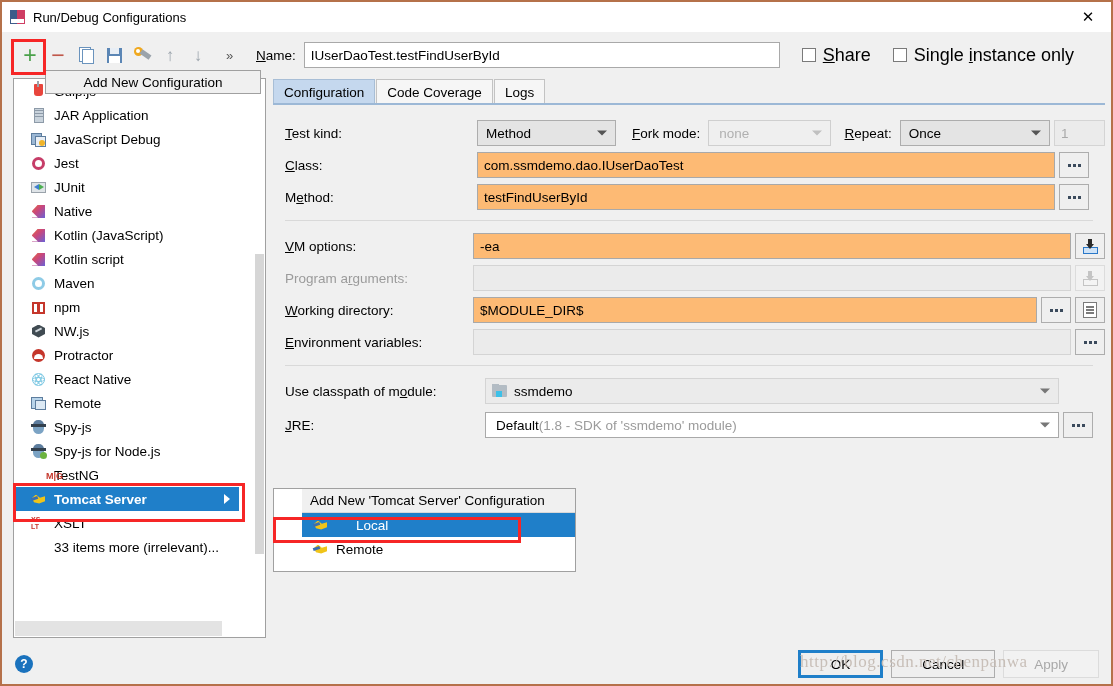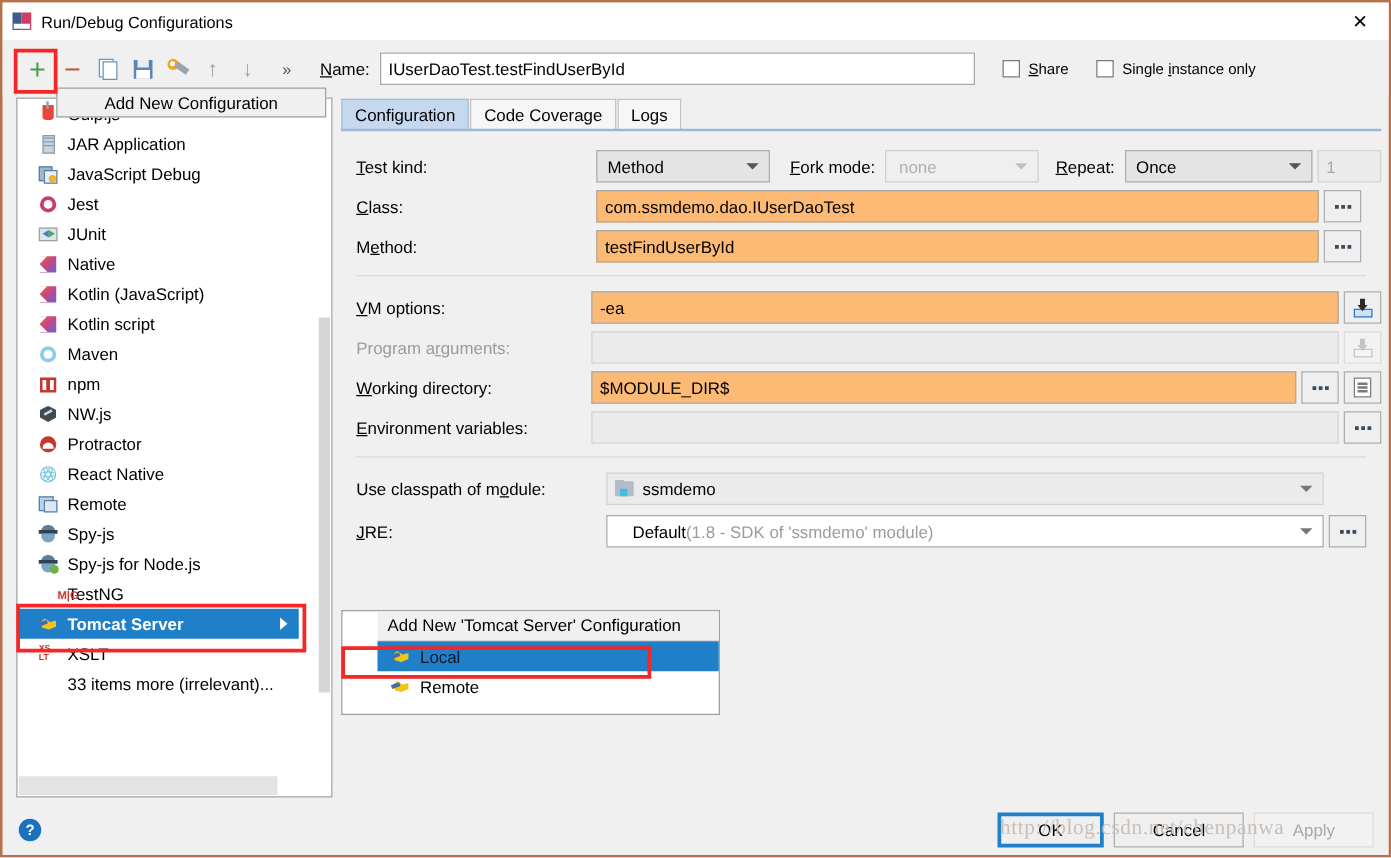--- a/index.html
+++ b/index.html
@@ -80,21 +80,21 @@
     width: 476px; height: 26px;
     background: #fff; border: 1px solid #a9a9a9;
     display: flex; align-items: center; padding-left: 6px;
     font-size: 13.5px;
   }
   .chk-wrap { display: flex; align-items: center; margin-left: 22px; }
   .chk-box {
     width: 14px; height: 14px; background: #fff;
     border: 1px solid #7a7a7a; margin-right: 7px; flex: none;
   }
-  .chk-label { font-size: 12px; }
+  .chk-label { font-size: 18px; }
 
   
   #left-panel {
     position: absolute; left: 11px; top: 76px;
     width: 253px; height: 560px;
     background: #ffffff;
     border: 1px solid #a0a0a0;
     overflow: hidden;
   }
   #list-scrollarea {
@@ -200,21 +200,21 @@
   #submenu-header {
     height: 24px; background: #f0f0f0;
     display: flex; align-items: center; padding-left: 8px;
     font-size: 13.5px; border-bottom: 1px solid #d8d8d8;
   }
   .sm-item {
     height: 24px; display: flex; align-items: center;
     padding-left: 10px; font-size: 13.5px;
   }
   .sm-item .ico { width: 18px; height: 17px; margin-right: 6px; position: relative; flex:none; }
-  .sm-item.sel { background: #1f7fc9; color: #0f172a; }
+  .sm-item.sel { background: #1f7fc9; color: #ffffff; gap: 20px; }
   #local-highlight {
     position: absolute; left: 271px; top: 515px;
     width: 248px; height: 26px;
     border: 3px solid #f62626; z-index: 38; pointer-events: none;
   }
 
   
   #right-panel {
     position: absolute; left: 271px; top: 76px;
     width: 832px; height: 545px;
@@ -668,21 +668,21 @@
               <i class="m2"></i>
               <i class="m3"></i>
             </span>
           <span>ssmdemo</span>
           <span class="chev" style="border-top-color:#777;"></span>
         </div>
       </div>
 
       <div class="row" style="margin-top:8px;">
         <span class="lbl" style="width:212px;"><u>J</u>RE:</span>
-        <div class="combo white" style="width:574px;padding-left:20px;">
+        <div class="combo white" style="width:574px;padding-left:10px;">
           <span>Default</span>
           <span class="jre-dim"> (1.8 - SDK of 'ssmdemo' module)</span>
           <span class="chev" style="border-top-color:#777;"></span>
         </div>
         <div class="sqbtn">
           <span class="dots">
               <i></i>
               <i></i>
               <i></i>
             </span>

